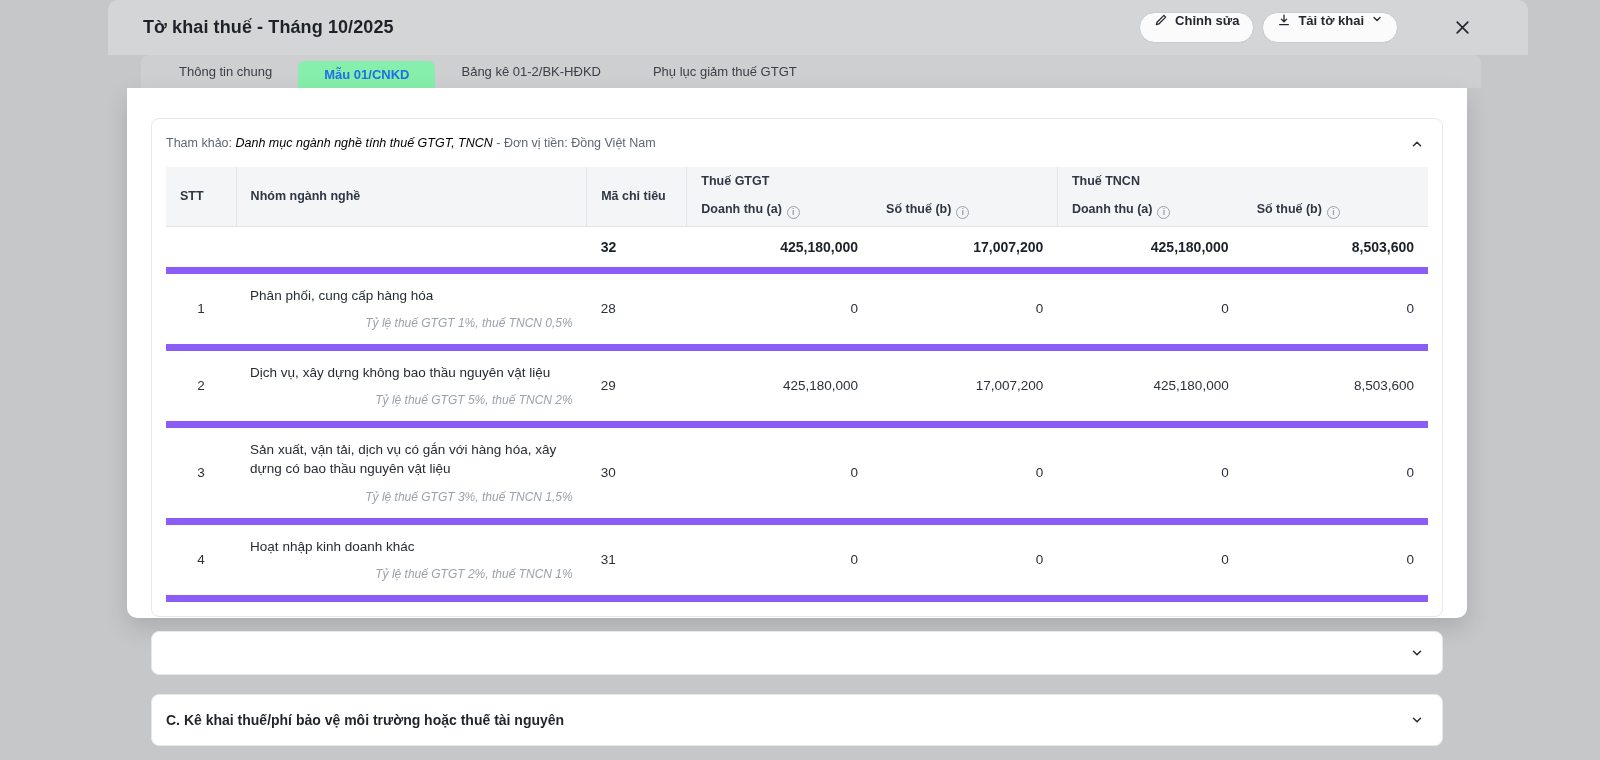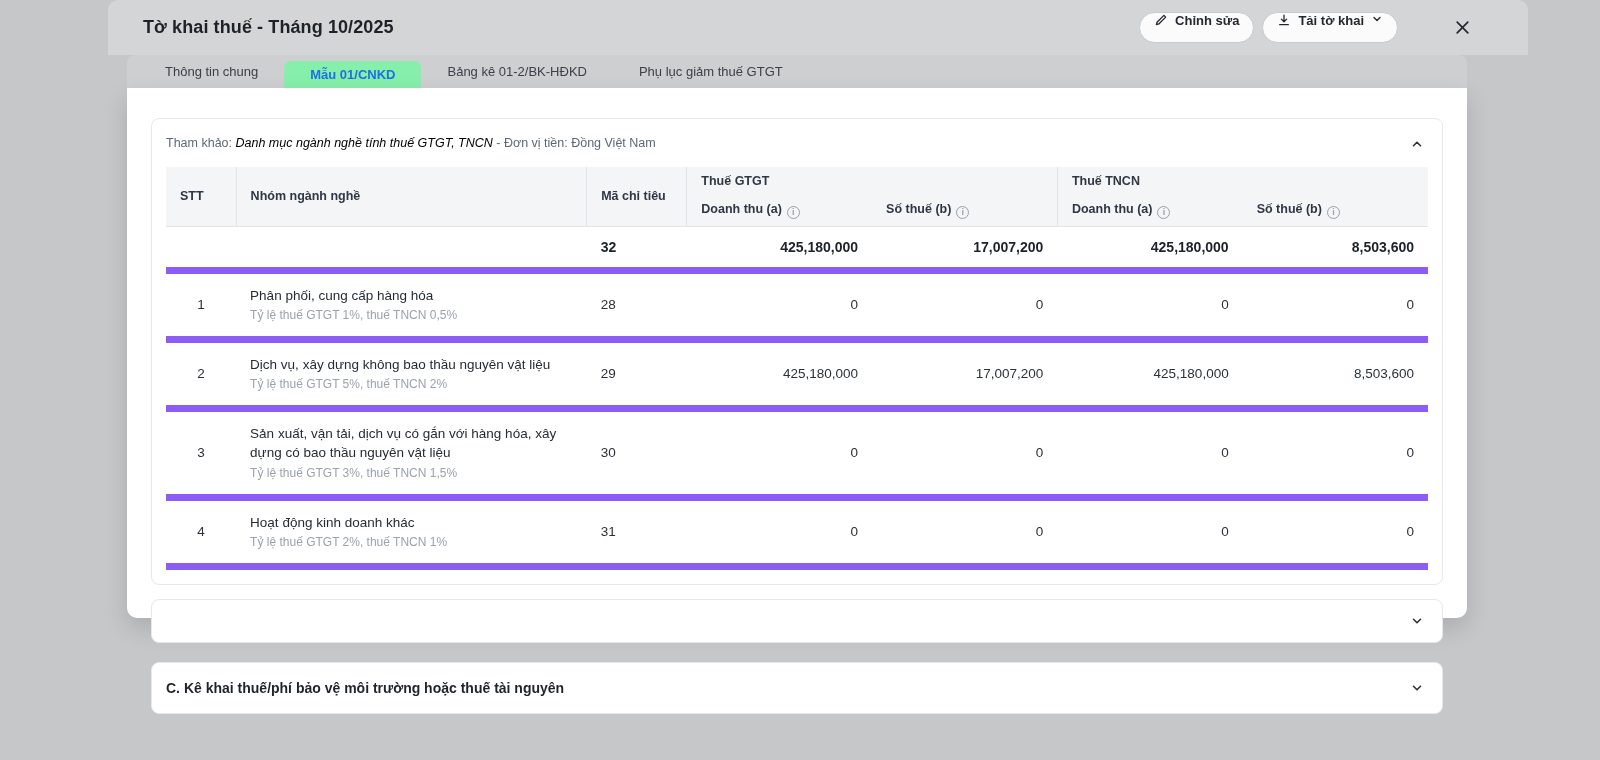--- a/index.html
+++ b/index.html
@@ -31,21 +31,21 @@
   }
   .btn .ic { color:#23282e; }
   .close-btn {
     margin-left:46px; width:20px; height:20px;
     display:flex; align-items:center; justify-content:center;
     background:none; border:none; cursor:pointer; color:#23282e;
   }
 
   
   .tab-strip {
-    position:absolute; left:127px; top:55px; width:1340px; height:33px;
+    position:absolute; left:141px; top:55px; width:1340px; height:33px;
     background:#cdcfd1; border-radius:8px 8px 0 0;
     display:flex; align-items:flex-end; padding-left:12px;
   }
   .tab {
     position:relative; height:33px; display:flex; align-items:center;
     padding:0 26px; font-size:13px; font-weight:500; color:#3b4148;
     cursor:pointer; white-space:nowrap;
   }
   .tab.active {
     height:27px; background:#86efac; border-radius:7px 7px 0 0;
@@ -92,21 +92,21 @@
   th.c-center { text-align:center; }
   th.c-right, td.c-right { text-align:right; }
   th.sep-l { border-left:1px solid #e2e4e7; }
   .tax tbody td {
     padding:12px 14px; font-size:13.5px; color:#2b313a;
     border-bottom:7px solid #8b5cf6; background:#fff;
   }
   td.c-center { text-align:center; color:#3a414a; }
   tr.total-row td { font-weight:700; font-size:14px; color:#1d2228; }
   .row-name { font-size:13.5px; color:#262c35; line-height:1.45; }
-  .row-note { font-size:12px; color:#9aa2ac; margin-top:3px; line-height:1.3; }
+  .row-note { font-size:12px; font-style:italic; color:#9aa2ac; margin-top:11px; line-height:1.3;text-align:right; }
 
   .info-ic {
     display:inline-flex; align-items:center; justify-content:center;
     width:13px; height:13px; border:1px solid #9aa1a9; border-radius:50%;
     font-size:9px; font-weight:700; font-style:normal; color:#9aa1a9;
     margin-left:5px; vertical-align:-2px; cursor:pointer;
   }
 </style>
 </head>
 <body>
@@ -237,21 +237,21 @@
             </td>
             <td>30</td>
             <td class="c-right">0</td>
             <td class="c-right">0</td>
             <td class="c-right">0</td>
             <td class="c-right">0</td>
           </tr>
           <tr>
             <td class="c-center">4</td>
             <td>
-              <div class="row-name">Hoạt động kinh doanh khác</div>
+              <div class="row-name">Hoạt nhập kinh doanh khác</div>
               <div class="row-note">Tỷ lệ thuế GTGT 2%, thuế TNCN 1%</div>
             </td>
             <td>31</td>
             <td class="c-right">0</td>
             <td class="c-right">0</td>
             <td class="c-right">0</td>
             <td class="c-right">0</td>
           </tr>
         </tbody>
     </table>

